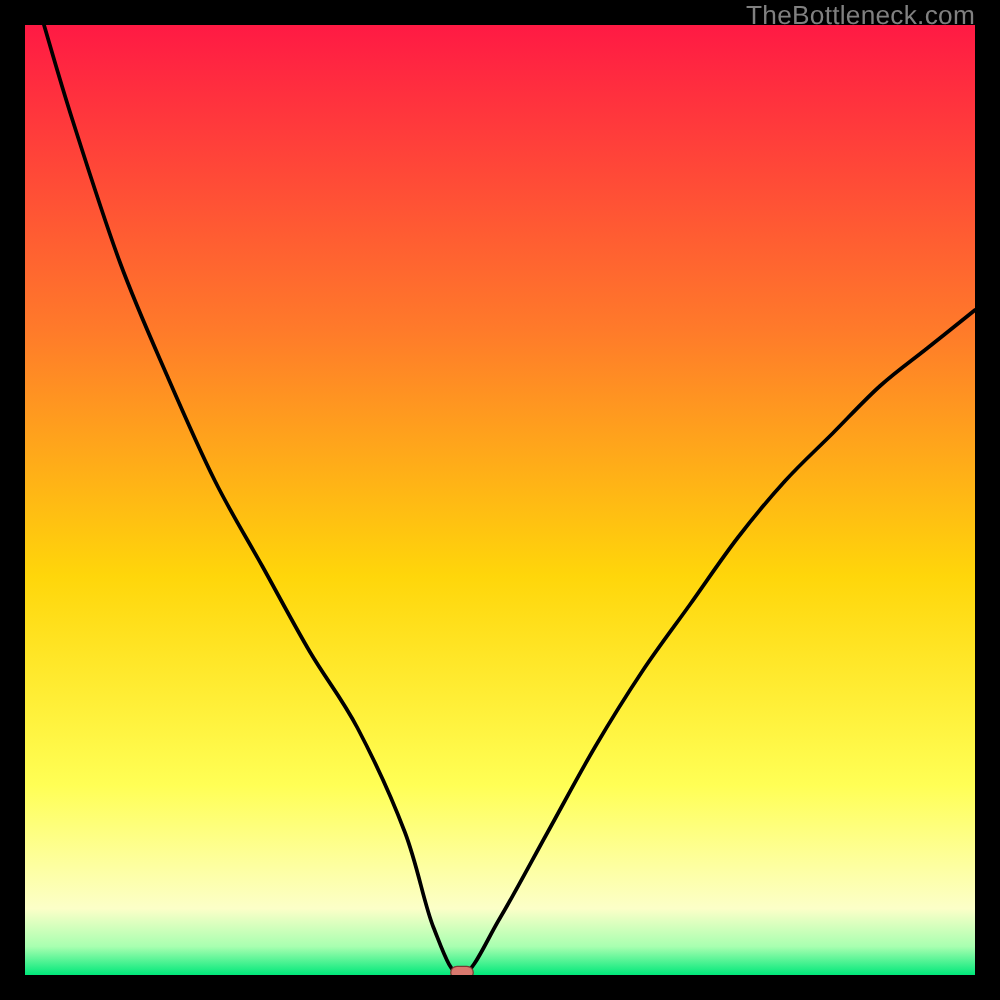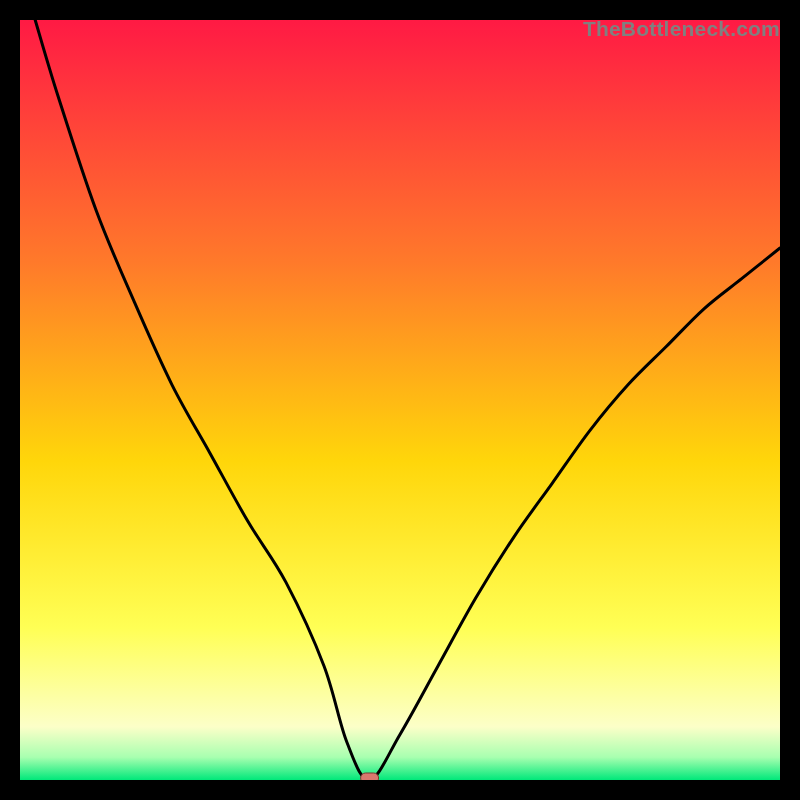--- a/index.html
+++ b/index.html
@@ -21,26 +21,25 @@
   }
   .plot {
     position: absolute;
     left: 20px;
     top: 20px;
     width: 760px;
     height: 760px;
   }
   .attribution {
     position: absolute;
-    top: 17px;
+    top: 1px;
     right: 20px;
     color: #808080;
     font-size: 21px;
     letter-spacing: 0.2px;
-    font-weight: bold;
   }
 </style>
 </head>
 <body>
 
 <div class="frame"></div>
 
 <svg class="plot" viewBox="0 0 760 760" preserveAspectRatio="none">
   <defs>
     <linearGradient id="bgGrad" x1="0" y1="0" x2="0" y2="1">

